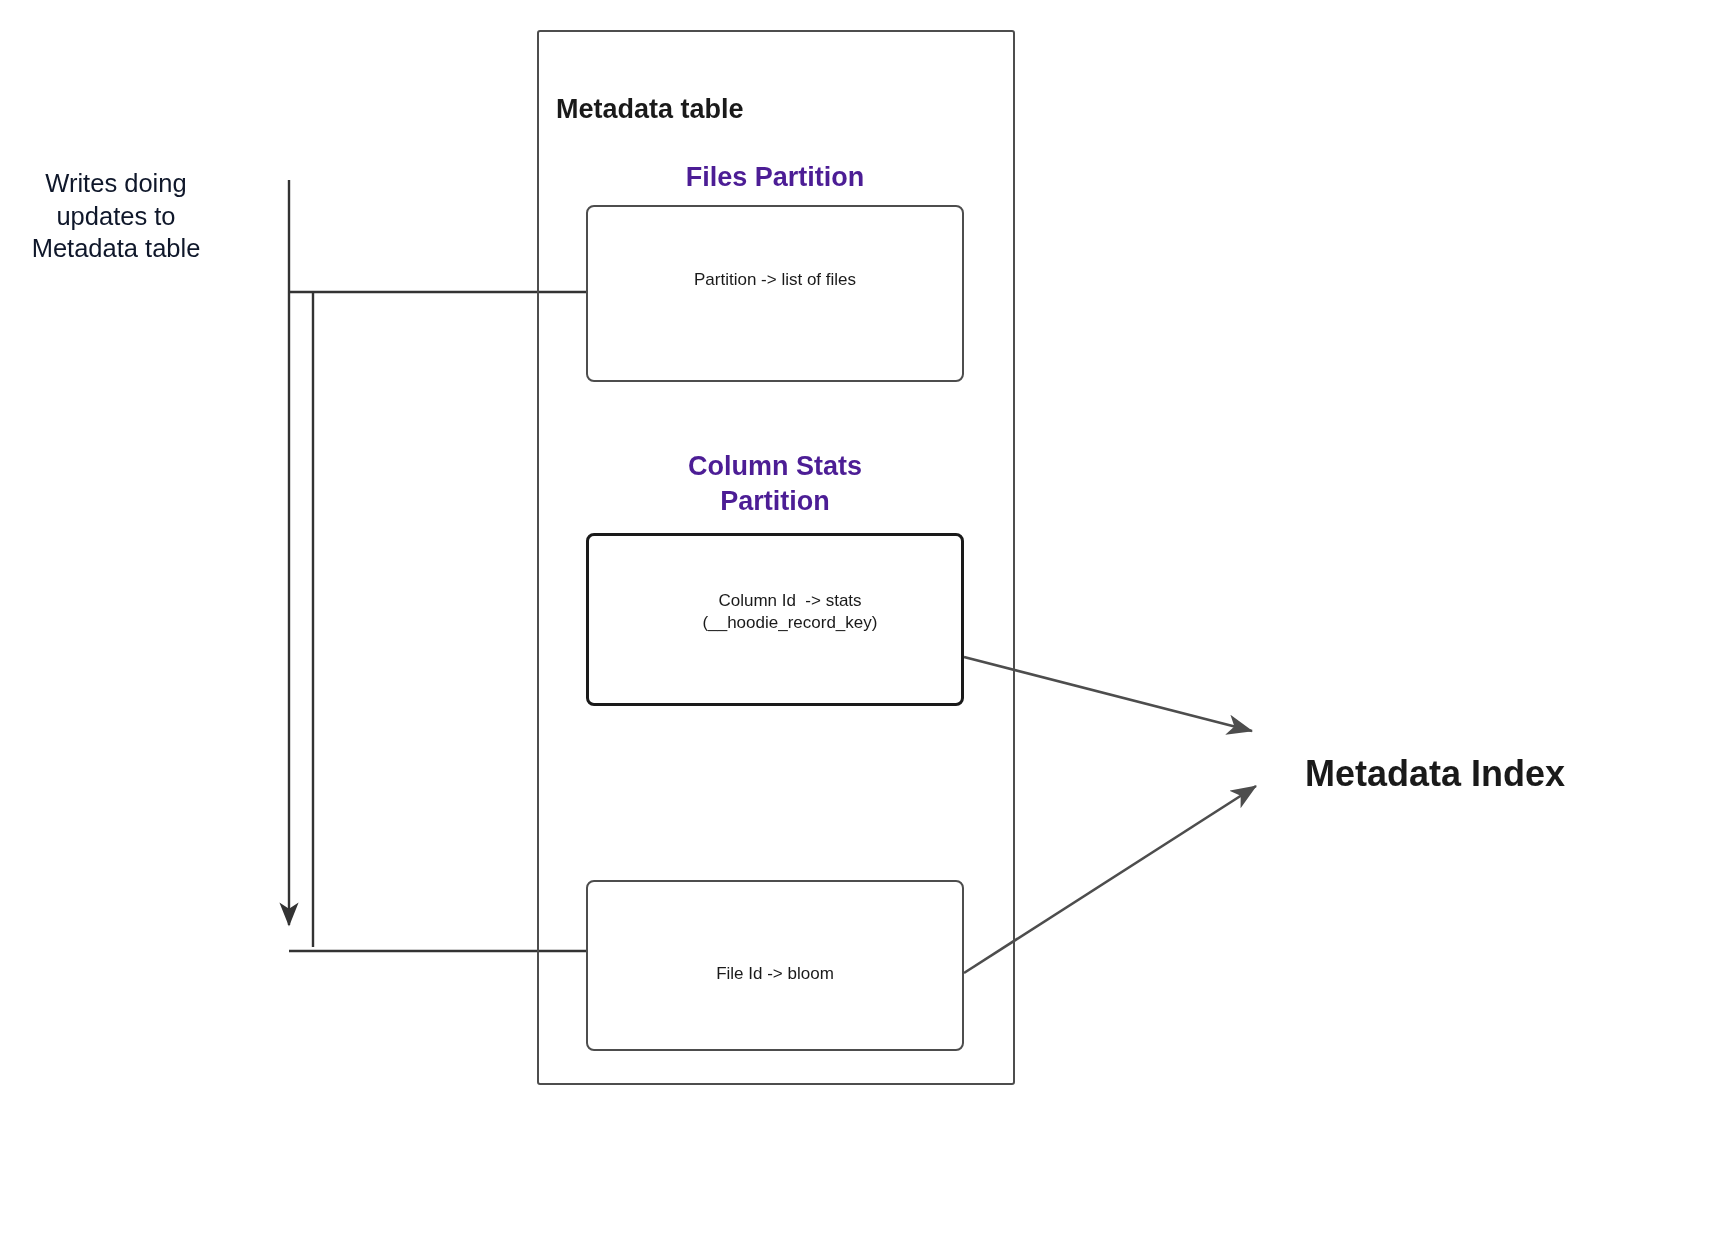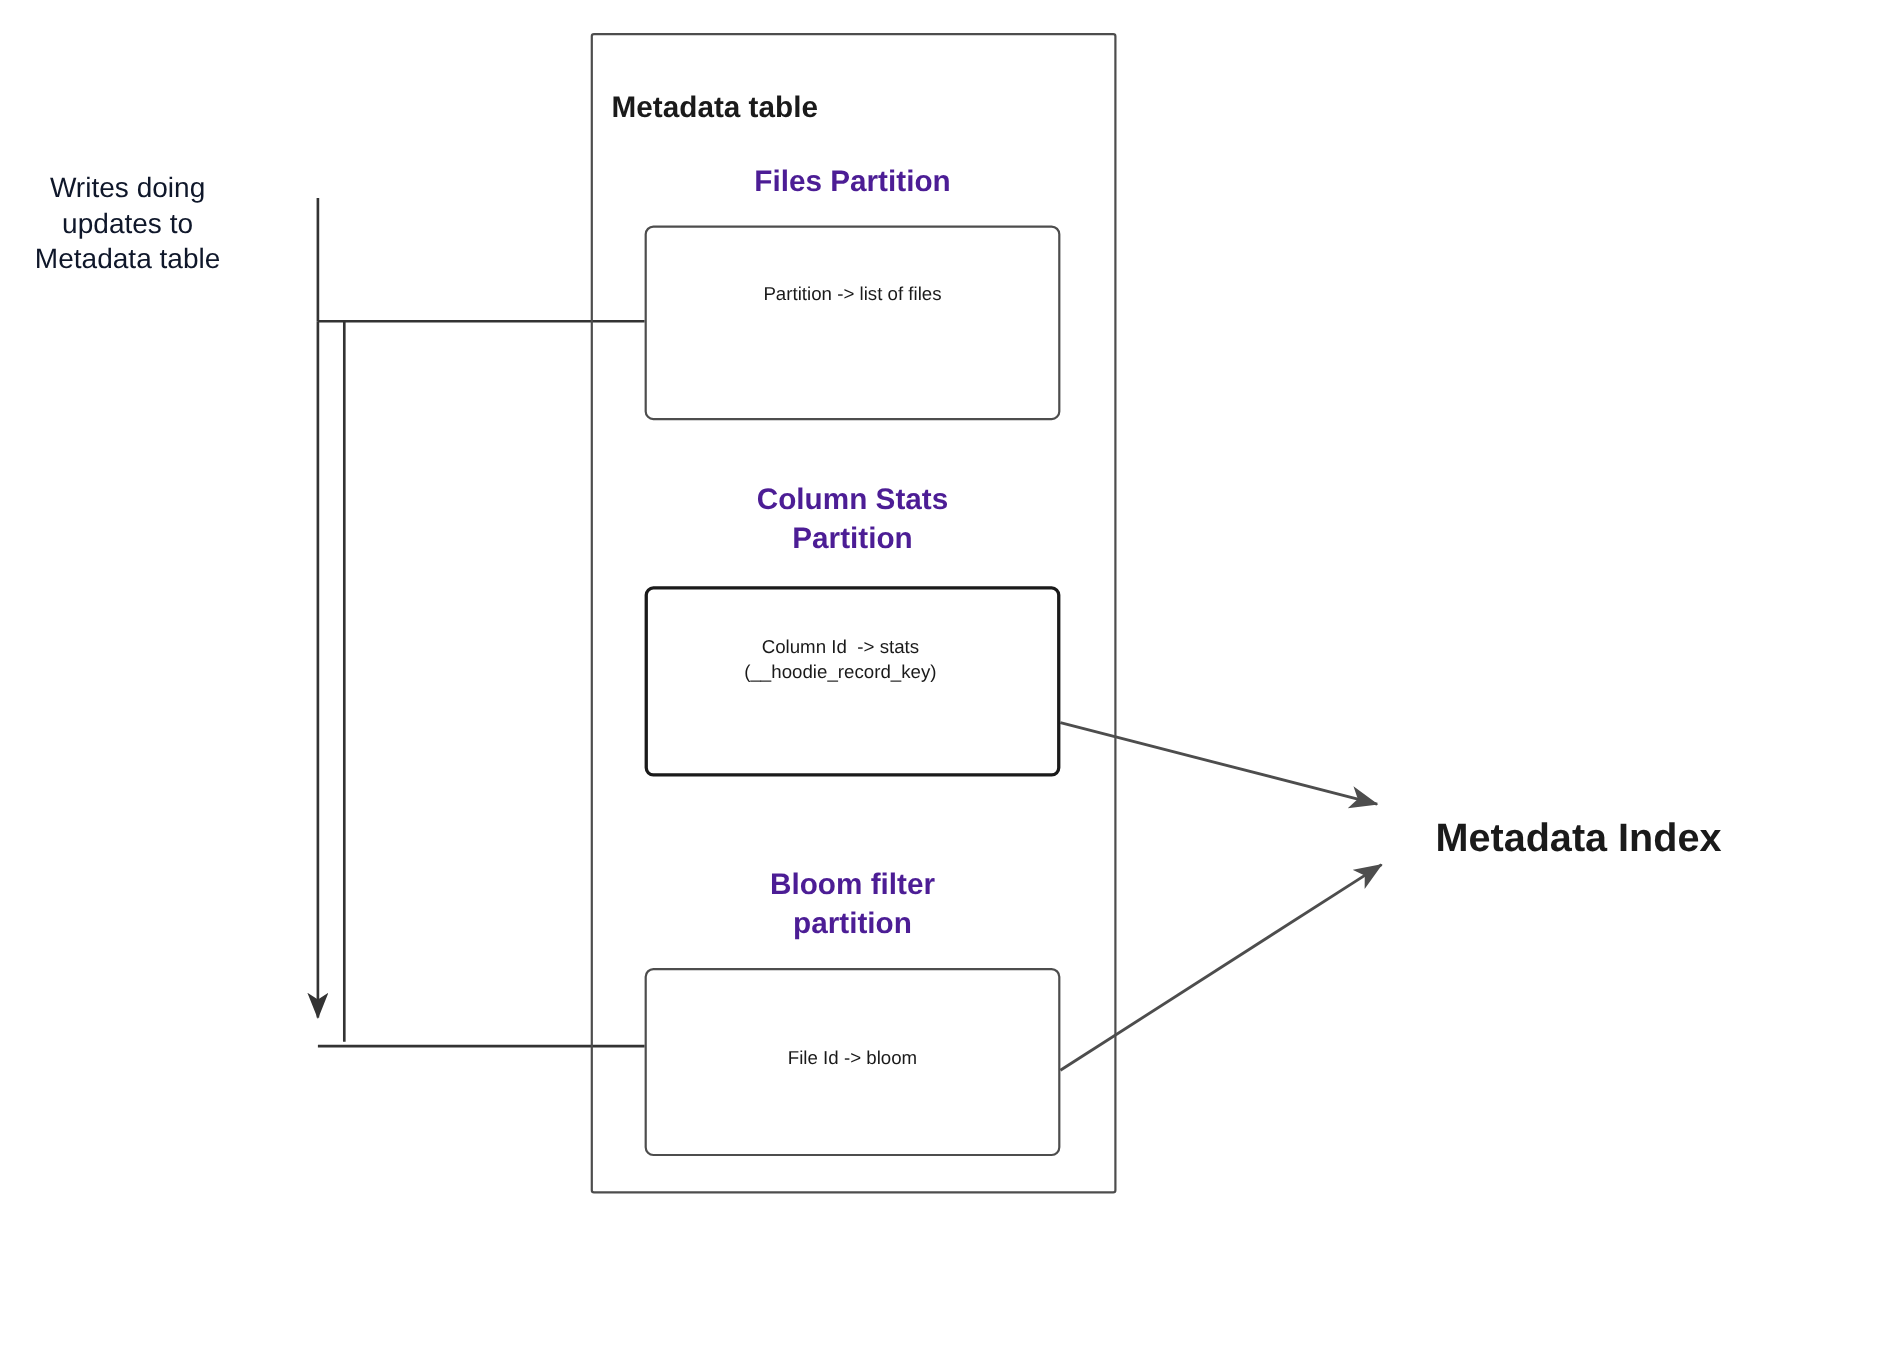--- a/index.html
+++ b/index.html
@@ -24,20 +24,21 @@
     top: 0;
     width: 1718px;
     height: 1244px;
     pointer-events: none;
   }
   .txt {
     position: absolute;
     text-align: center;
     line-height: 1.28;
     white-space: pre-wrap;
+    margin-top: 12px;
   }
 
   
   #writes-label {
     left: 10px;
     top: 155px;
     width: 212px;
     font-size: 25.5px;
     color: #0f172a;
   }
@@ -88,21 +89,21 @@
   #files-box        { left: 586px; top: 205px; width: 378px; height: 177px; }
   #column-stats-box { left: 586px; top: 533px; width: 378px; height: 173px; }
   #bloom-box        { left: 586px; top: 880px; width: 378px; height: 171px; }
 
   .box-label {
     font-size: 17px;
     color: #1a1a1a;
     width: 378px;
   }
   #files-box-label        { left: 586px; top: 257px; }
-  #column-stats-box-label { left: 554px; top: 578px; padding-left: 21px; }
+  #column-stats-box-label { left: 580px; top: 578px; padding-left: 21px; }
   #bloom-box-label        { left: 586px; top: 951px; }
 
   
   #metadata-index-title {
     left: 1290px;
     top: 739px;
     width: 290px;
     font-size: 36px;
     font-weight: bold;
     color: #1a1a1a;
@@ -161,20 +162,18 @@
   <div class="txt section-heading" id="files-partition-heading">Files Partition</div>
   <div class="inner-box thin" id="files-box"></div>
   <div class="txt box-label" id="files-box-label">Partition -&gt; list of files</div>
 
   <div class="txt section-heading" id="column-stats-heading">Column Stats
 Partition</div>
   <div class="inner-box thick" id="column-stats-box"></div>
   <div class="txt box-label" id="column-stats-box-label">Column Id  -&gt; stats
 (__hoodie_record_key)</div>
 
-  <div class="txt section-heading" id="bloom-filter-heading">Bloom filter
-partition</div>
   <div class="inner-box thin" id="bloom-box"></div>
   <div class="txt box-label" id="bloom-box-label">File Id -&gt; bloom</div>
 
   <div class="txt" id="metadata-index-title">Metadata Index</div>
 
 </div>
 
 </body></html>

